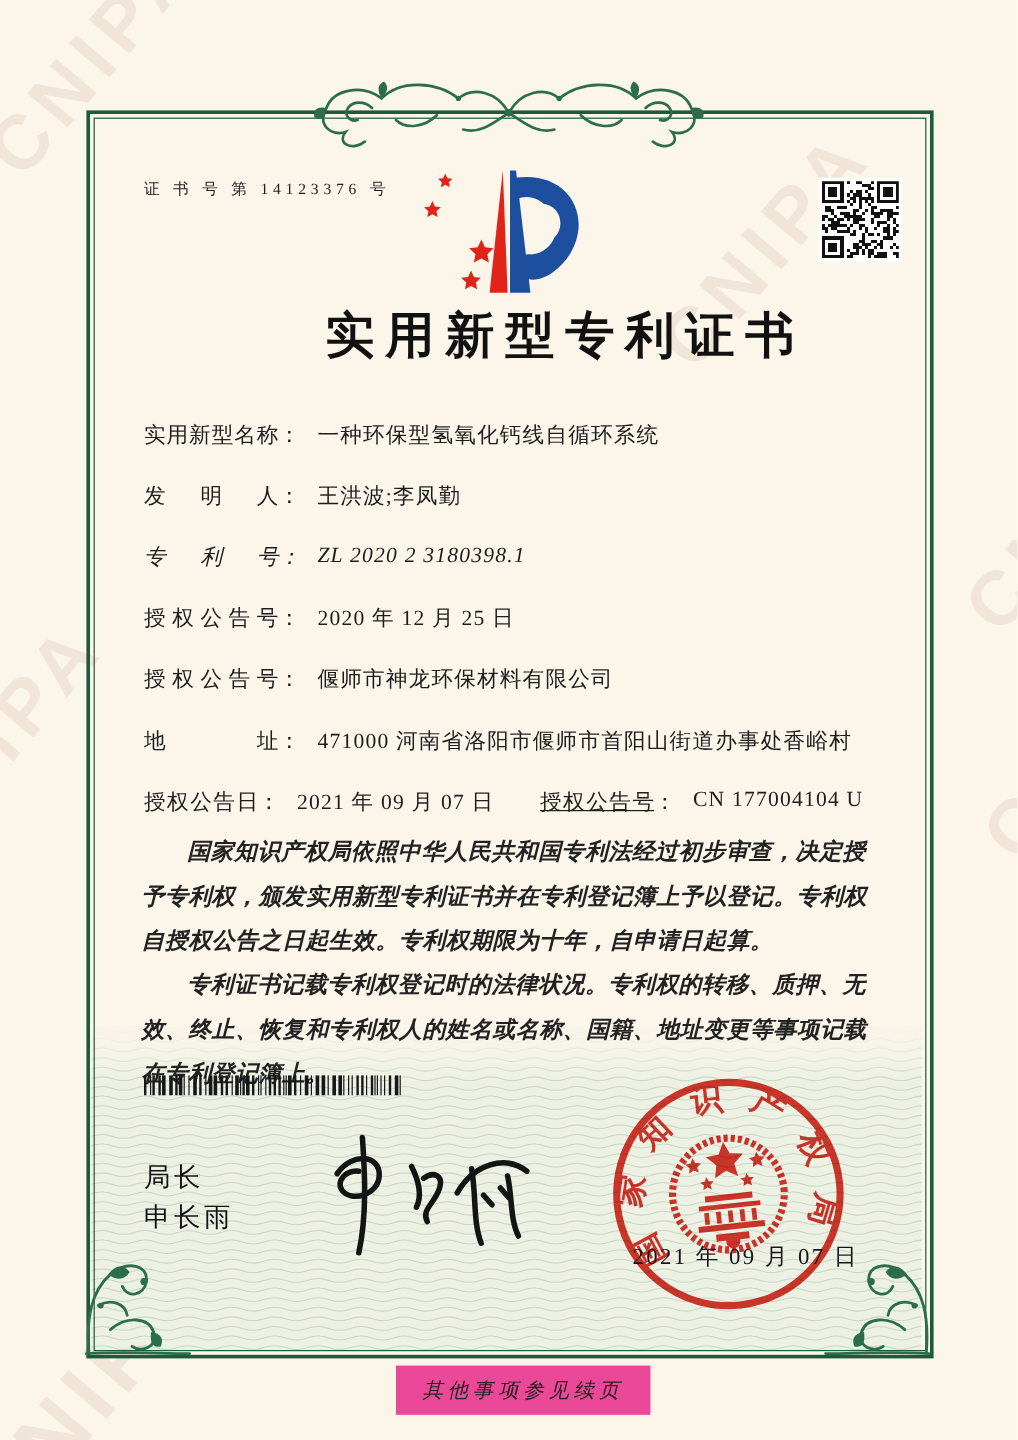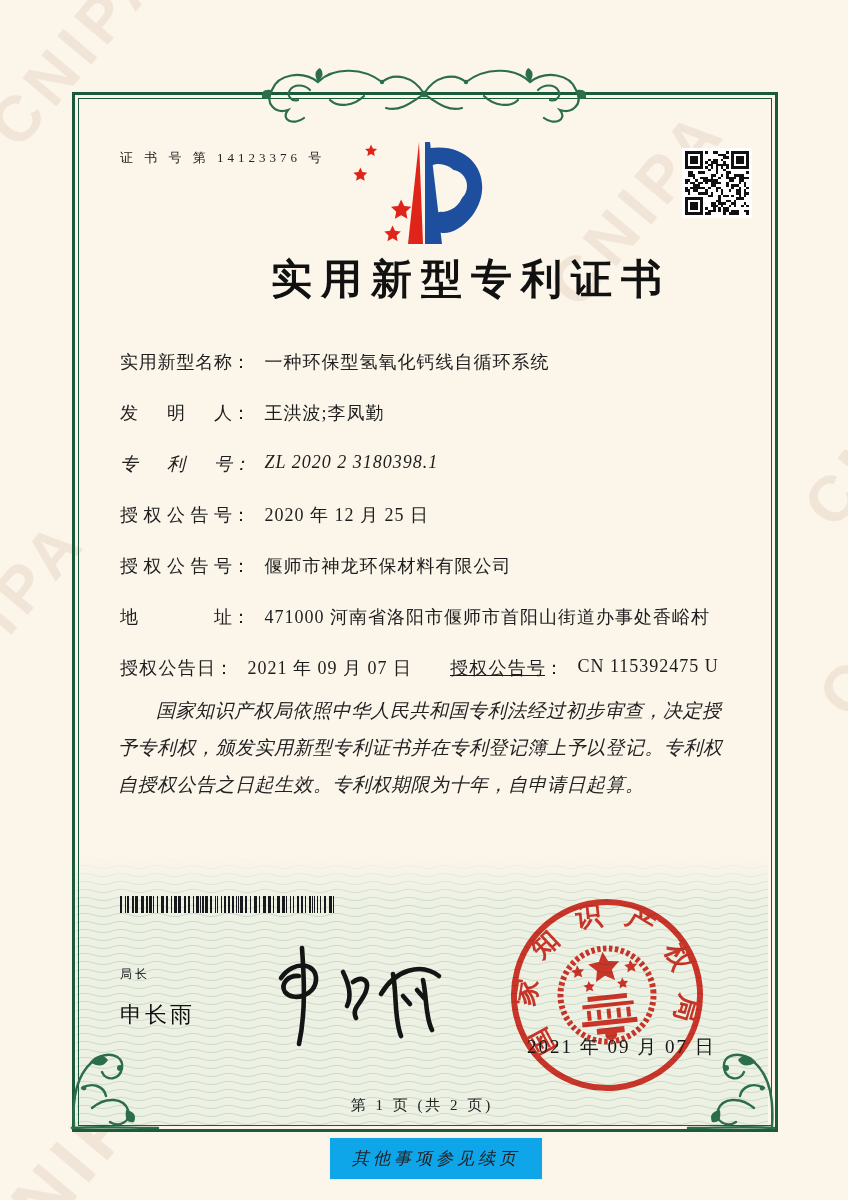--- a/index.html
+++ b/index.html
@@ -20,33 +20,33 @@
          font-size:41px;font-weight:bold;letter-spacing:9px;color:#111;}
   .fields{position:absolute;left:120px;top:350px;width:620px;font-size:18px;}
   .frow{position:absolute;left:0;white-space:nowrap;}
   .flabel{display:inline-block;width:112px;text-align:justify;text-align-last:justify;vertical-align:top;}
   .fcolon{display:inline-block;vertical-align:top;}
   .fvalue{display:inline-block;margin-left:10px;vertical-align:top;letter-spacing:1px;}
   .grant2{position:absolute;left:330px;top:0;white-space:nowrap;}
   .grant2 .flabel{width:95px;text-decoration:underline;}
   .body-text{position:absolute;left:118px;top:692px;width:614px;font-size:19px;line-height:37px;
              color:#222;font-style:italic;}
-  .body-text p{margin:0;text-indent:2em;letter-spacing:0.5px;}
+  .body-text p{margin:0;text-indent:2em;letter-spacing:0.5px;font-weight:bold;}
   .barcode{position:absolute;left:120px;top:896px;width:216px;height:17px;}
   .sig-title{position:absolute;left:120px;top:966px;font-family:"Liberation Sans","DejaVu Sans",sans-serif;
-             font-size:12px;letter-spacing:3px;color:#111;}
+             font-size:22px;letter-spacing:3px;color:#111;}
   .sig-name{position:absolute;left:120px;top:1000px;font-family:"Liberation Sans","DejaVu Sans",sans-serif;
             font-size:22px;letter-spacing:3px;color:#111;}
   .signature{position:absolute;left:255px;top:938px;}
   .seal{position:absolute;left:508px;top:896px;transform:rotate(-6deg);opacity:0.93;mix-blend-mode:multiply;}
   .seal-date{position:absolute;left:527px;top:1034px;font-size:19px;letter-spacing:2px;color:#161616;
              white-space:nowrap;}
   .pagenum{position:absolute;left:72px;top:1096px;width:700px;text-align:center;font-size:15px;
            letter-spacing:3px;color:#222;}
-  .contbox{position:absolute;left:330px;top:1138px;background:#0ea5e9;padding:9px 22px;
+  .contbox{position:absolute;left:330px;top:1138px;background:#ec4899;padding:9px 22px;
            font-size:17px;font-style:italic;letter-spacing:4px;color:#222;box-shadow:0 0 0 1px rgba(0,0,0,0.02);}
   .ornament{position:absolute;left:214px;top:56px;}
   .corner-fl{position:absolute;}
   svg{display:block;}
 </style>
 </head>
 <body>
 
 <div class="page">
 
@@ -490,27 +490,28 @@
     </div>
     <div class="frow" style="top:255px;">
       <span class="flabel">地址</span><span class="fcolon">：</span>
       <span class="fvalue">471000  河南省洛阳市偃师市首阳山街道办事处香峪村</span>
     </div>
     <div class="frow" style="top:306px;">
       <span class="flabel" style="width:95px;">授权公告日</span><span class="fcolon">：</span>
       <span class="fvalue">2021 年 09 月 07 日</span>
       <span class="grant2">
         <span class="flabel">授权公告号</span><span class="fcolon">：</span>
-        <span class="fvalue">CN 115392475 U</span>
+        <span class="fvalue">CN 177004104 U</span>
       </span>
     </div>
   </div>
 
   <div class="body-text">
     <p>国家知识产权局依照中华人民共和国专利法经过初步审查，决定授予专利权，颁发实用新型专利证书并在专利登记簿上予以登记。专利权自授权公告之日起生效。专利权期限为十年，自申请日起算。</p>
+    <p>专利证书记载专利权登记时的法律状况。专利权的转移、质押、无效、终止、恢复和专利权人的姓名或名称、国籍、地址变更等事项记载在专利登记簿上。</p>
   </div>
 
   <svg class="barcode" id="barcodesvg" width="216" height="17">
       <rect x="0" y="0" width="2" height="17" fill="#17181c"></rect>
       <rect x="5" y="0" width="1" height="17" fill="#17181c"></rect>
       <rect x="7" y="0" width="2" height="17" fill="#17181c"></rect>
       <rect x="12" y="0" width="2" height="17" fill="#17181c"></rect>
       <rect x="15" y="0" width="3" height="17" fill="#17181c"></rect>
       <rect x="21" y="0" width="3" height="17" fill="#17181c"></rect>
       <rect x="26" y="0" width="2" height="17" fill="#17181c"></rect>
@@ -601,16 +602,15 @@
       <rect x="98" y="114" width="4" height="10"></rect>
         <rect x="108" y="114" width="4" height="10"></rect>
       <rect x="118" y="114" width="4" height="10"></rect>
       <rect x="72" y="125" width="56" height="5"></rect>
       <rect x="86" y="133" width="28" height="6"></rect>
       <circle cx="100" cy="140" r="6"></circle>
     </g>
   </svg>
   <div class="seal-date">2021 年 09 月 07 日</div>
 
-  <div class="pagenum">第 1 页 (共 2 页)</div>
   <div class="contbox">其他事项参见续页</div>
 
 </div>
 
 </body></html>

